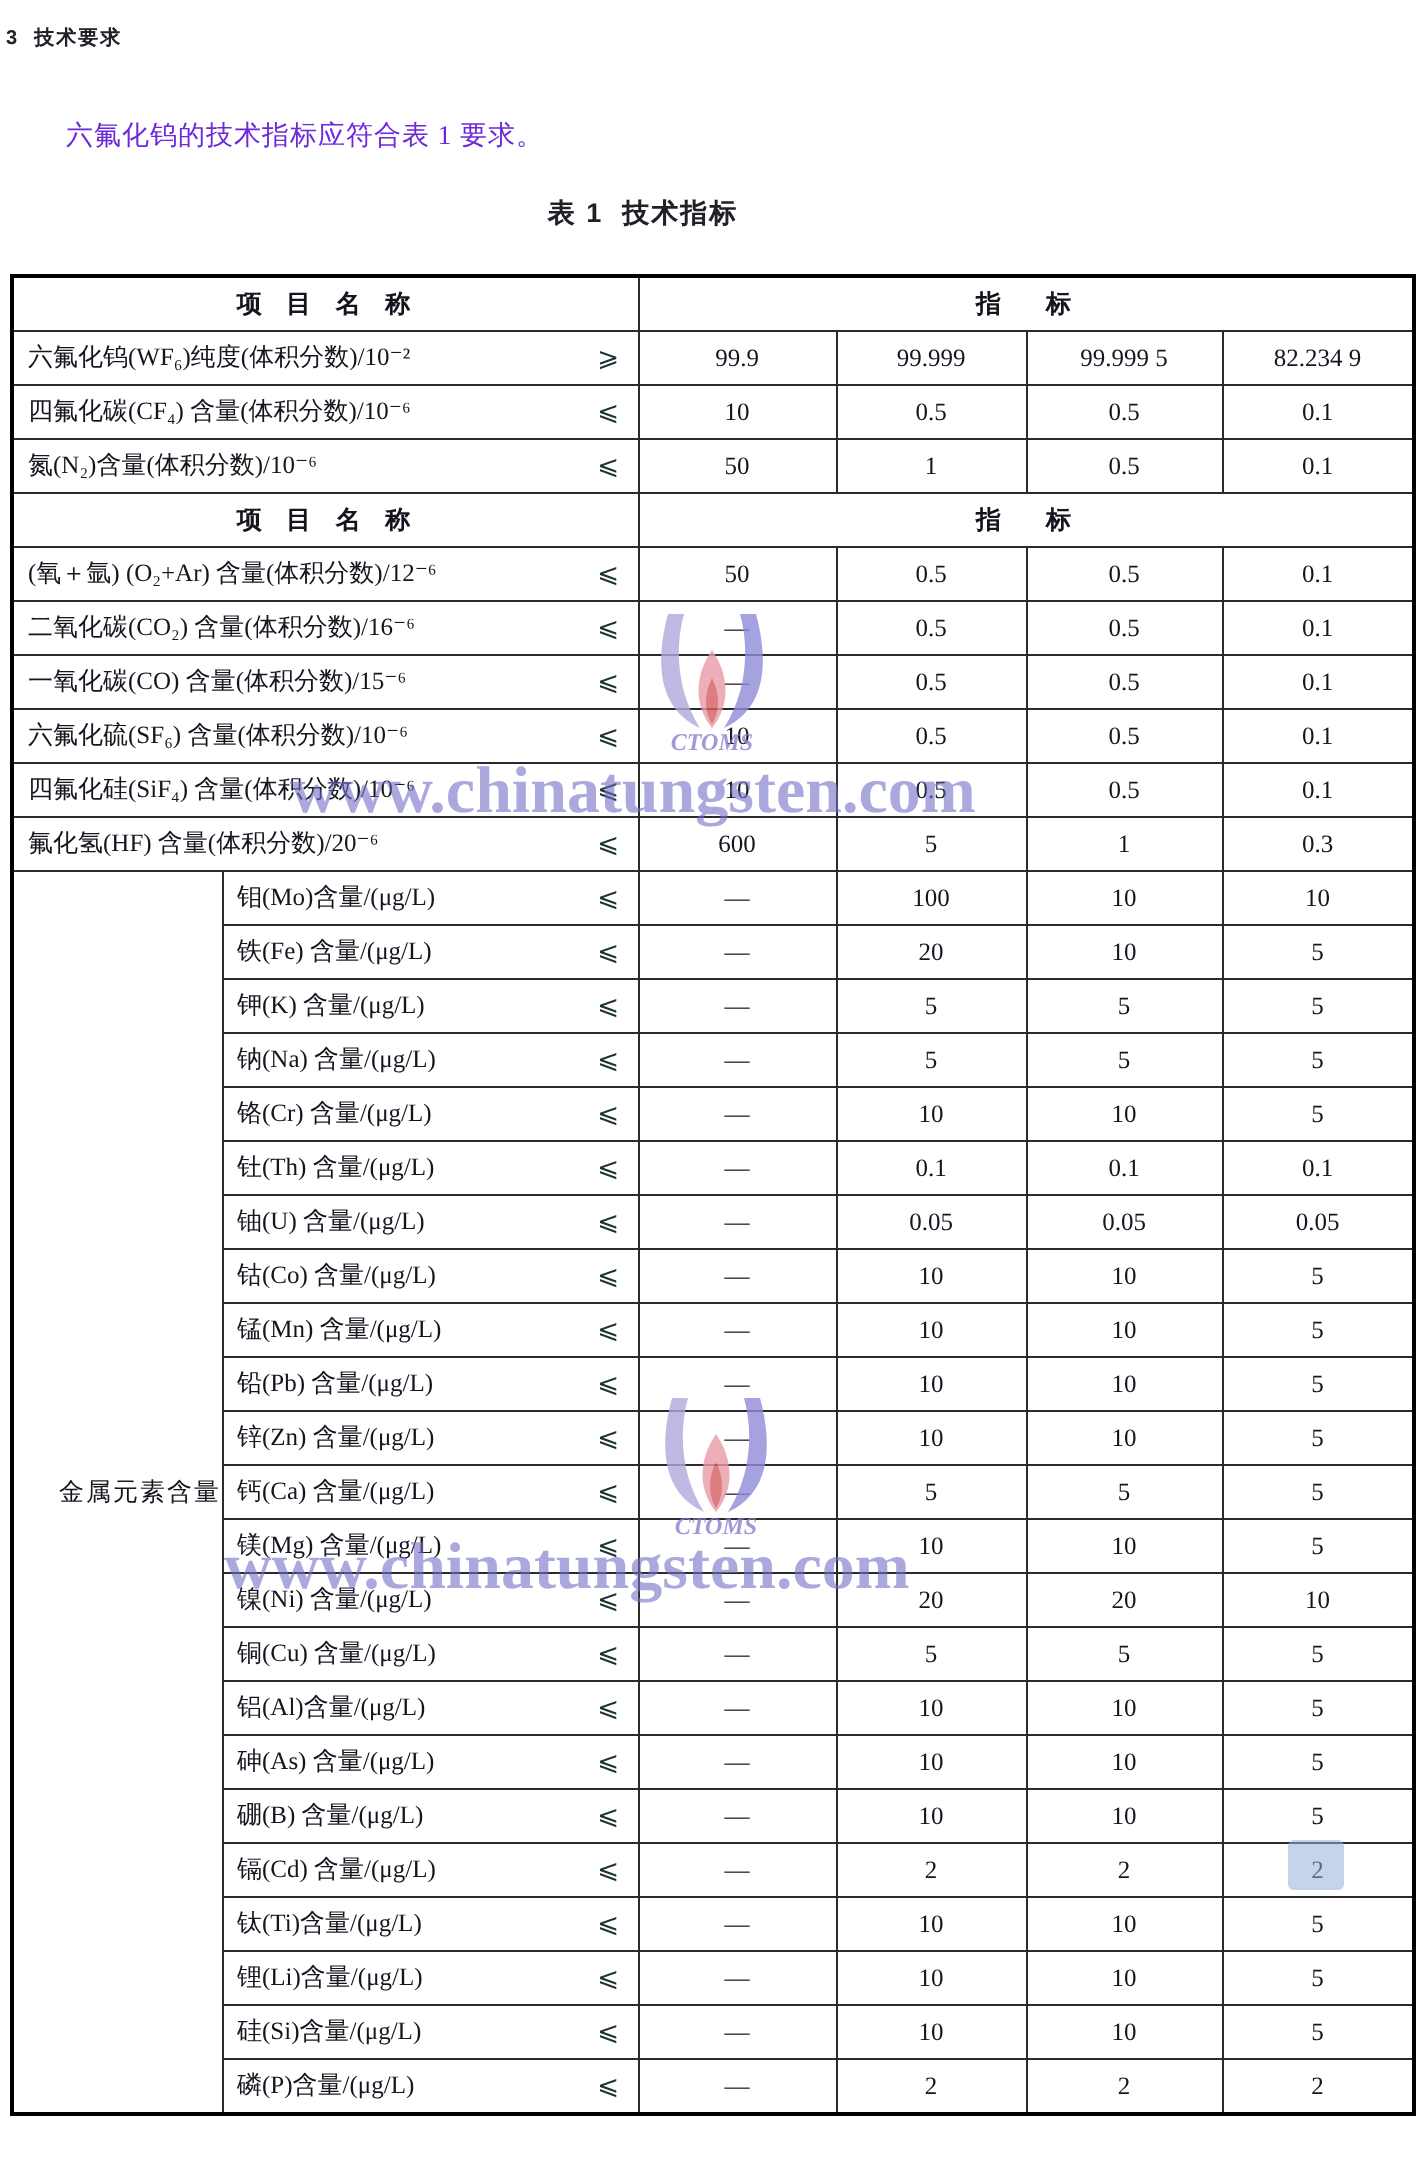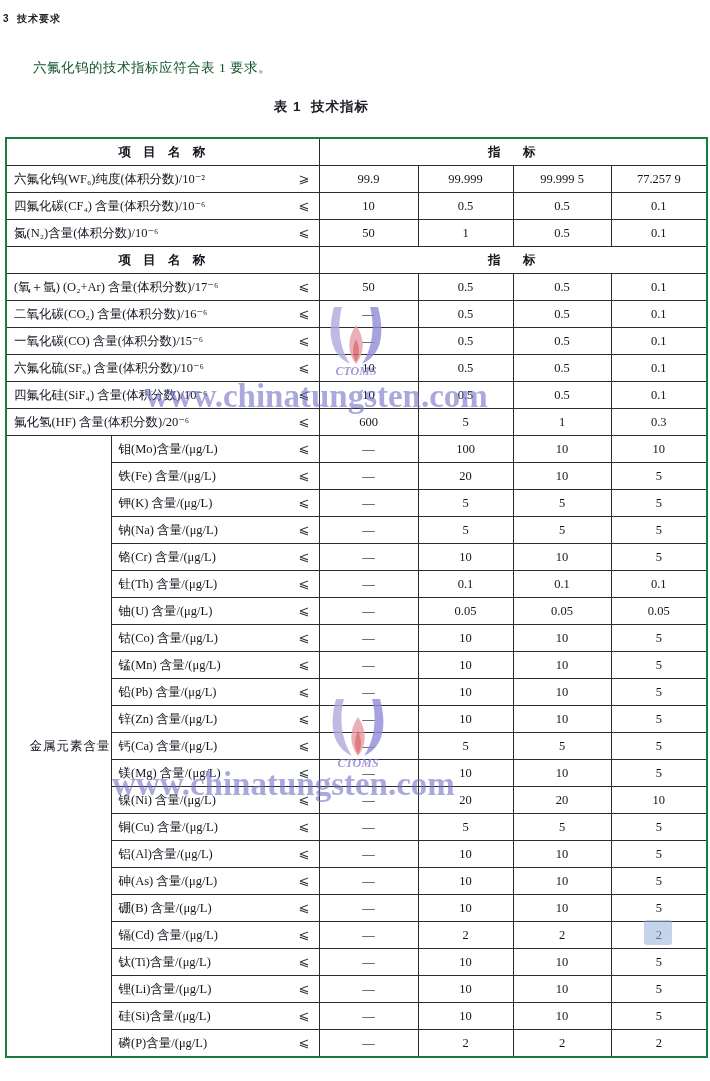--- a/index.html
+++ b/index.html
@@ -8,31 +8,31 @@
     font-family:"Liberation Serif","DejaVu Serif",serif;color:#1c1c24;
     overflow:hidden;
   }
   .section-heading{
     position:absolute;left:3px;top:12px;
     font-family:"Liberation Sans","DejaVu Sans",sans-serif;
     font-size:10px;font-weight:bold;letter-spacing:1px;white-space:pre;color:#202028;
   }
   .intro-text{
     position:absolute;left:33px;top:59px;
-    font-size:13.5px;letter-spacing:0.5px;color:#14532d;
+    font-size:13.5px;letter-spacing:0.5px;color:#6d28d9;
   }
   .table-caption{
     position:absolute;left:0;top:98px;width:643px;text-align:center;
     font-family:"Liberation Sans","DejaVu Sans",sans-serif;
     font-size:13.5px;font-weight:bold;letter-spacing:1px;white-space:pre;color:#202028;
   }
   table.spec{
     position:absolute;left:5px;top:137px;width:701px;
     border-collapse:collapse;table-layout:fixed;
-    border:2px solid #15803d;
+    border:2px solid #000000;
   }
   table.spec td{
     border:1.5px solid #2b2b2b;height:26px;padding:0;
     font-size:12.5px;color:#15151f;vertical-align:middle;
     overflow:hidden;
   }
   td.hdr{
     text-align:center;font-weight:bold;white-space:pre;
     letter-spacing:2px;font-size:13px;color:#1a1a22;
   }
@@ -85,21 +85,21 @@
         <td class="hdr" colspan="4">指    标</td>
       </tr>
       <tr>
         <td class="name-cell" colspan="2">
           <span class="row-name">六氟化钨(WF₆)纯度(体积分数)/10⁻²</span>
           <span class="cmp-symbol">⩾</span>
         </td>
         <td class="val-cell">99.9</td>
         <td class="val-cell">99.999</td>
         <td class="val-cell">99.999 5</td>
-        <td class="val-cell">77.257 9</td>
+        <td class="val-cell">82.234 9</td>
       </tr>
       <tr>
         <td class="name-cell" colspan="2">
           <span class="row-name">四氟化碳(CF₄) 含量(体积分数)/10⁻⁶</span>
           <span class="cmp-symbol">⩽</span>
         </td>
         <td class="val-cell">10</td>
         <td class="val-cell">0.5</td>
         <td class="val-cell">0.5</td>
         <td class="val-cell">0.1</td>
@@ -113,21 +113,21 @@
         <td class="val-cell">1</td>
         <td class="val-cell">0.5</td>
         <td class="val-cell">0.1</td>
       </tr>
       <tr>
         <td class="hdr" colspan="2">项  目  名  称</td>
         <td class="hdr" colspan="4">指    标</td>
       </tr>
       <tr>
         <td class="name-cell" colspan="2">
-          <span class="row-name">(氧＋氩) (O₂+Ar) 含量(体积分数)/17⁻⁶</span>
+          <span class="row-name">(氧＋氩) (O₂+Ar) 含量(体积分数)/12⁻⁶</span>
           <span class="cmp-symbol">⩽</span>
         </td>
         <td class="val-cell">50</td>
         <td class="val-cell">0.5</td>
         <td class="val-cell">0.5</td>
         <td class="val-cell">0.1</td>
       </tr>
       <tr>
         <td class="name-cell" colspan="2">
           <span class="row-name">二氧化碳(CO₂) 含量(体积分数)/16⁻⁶</span>

